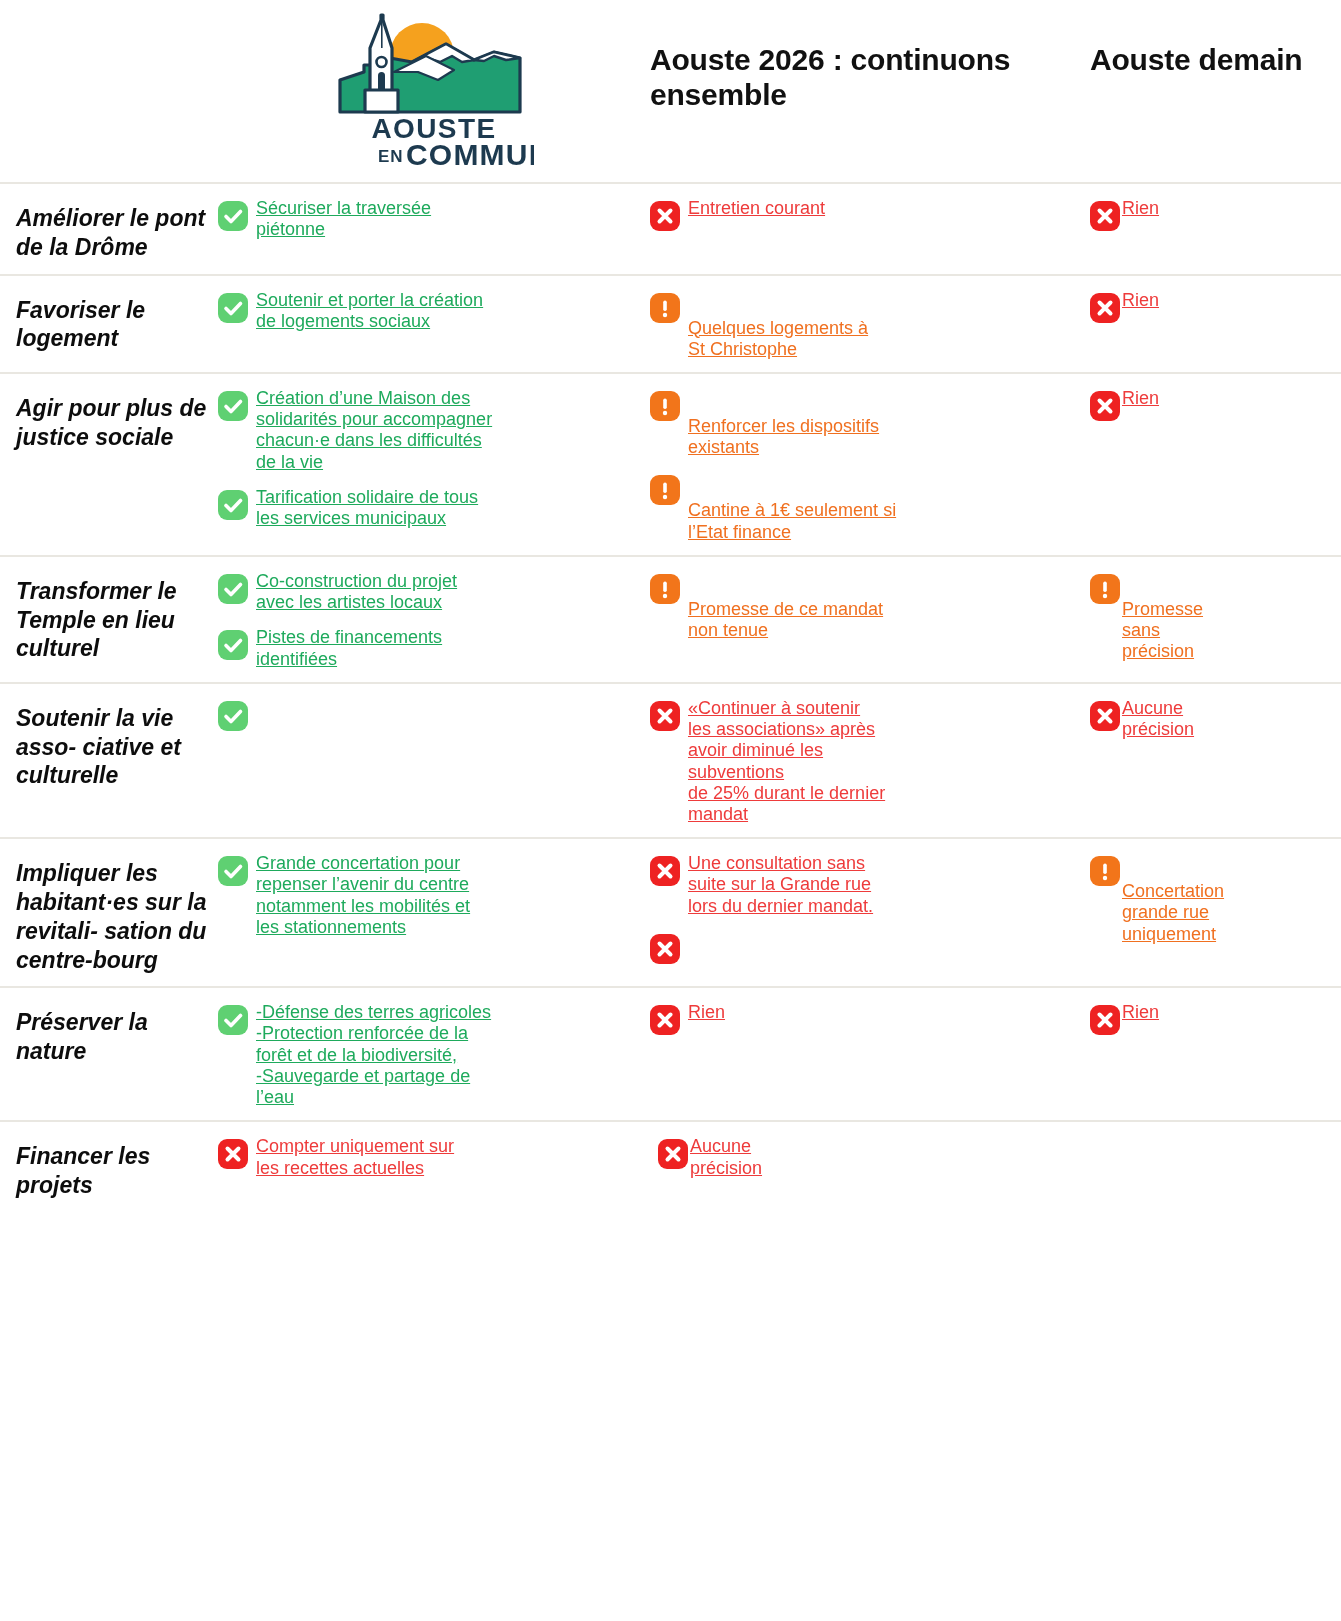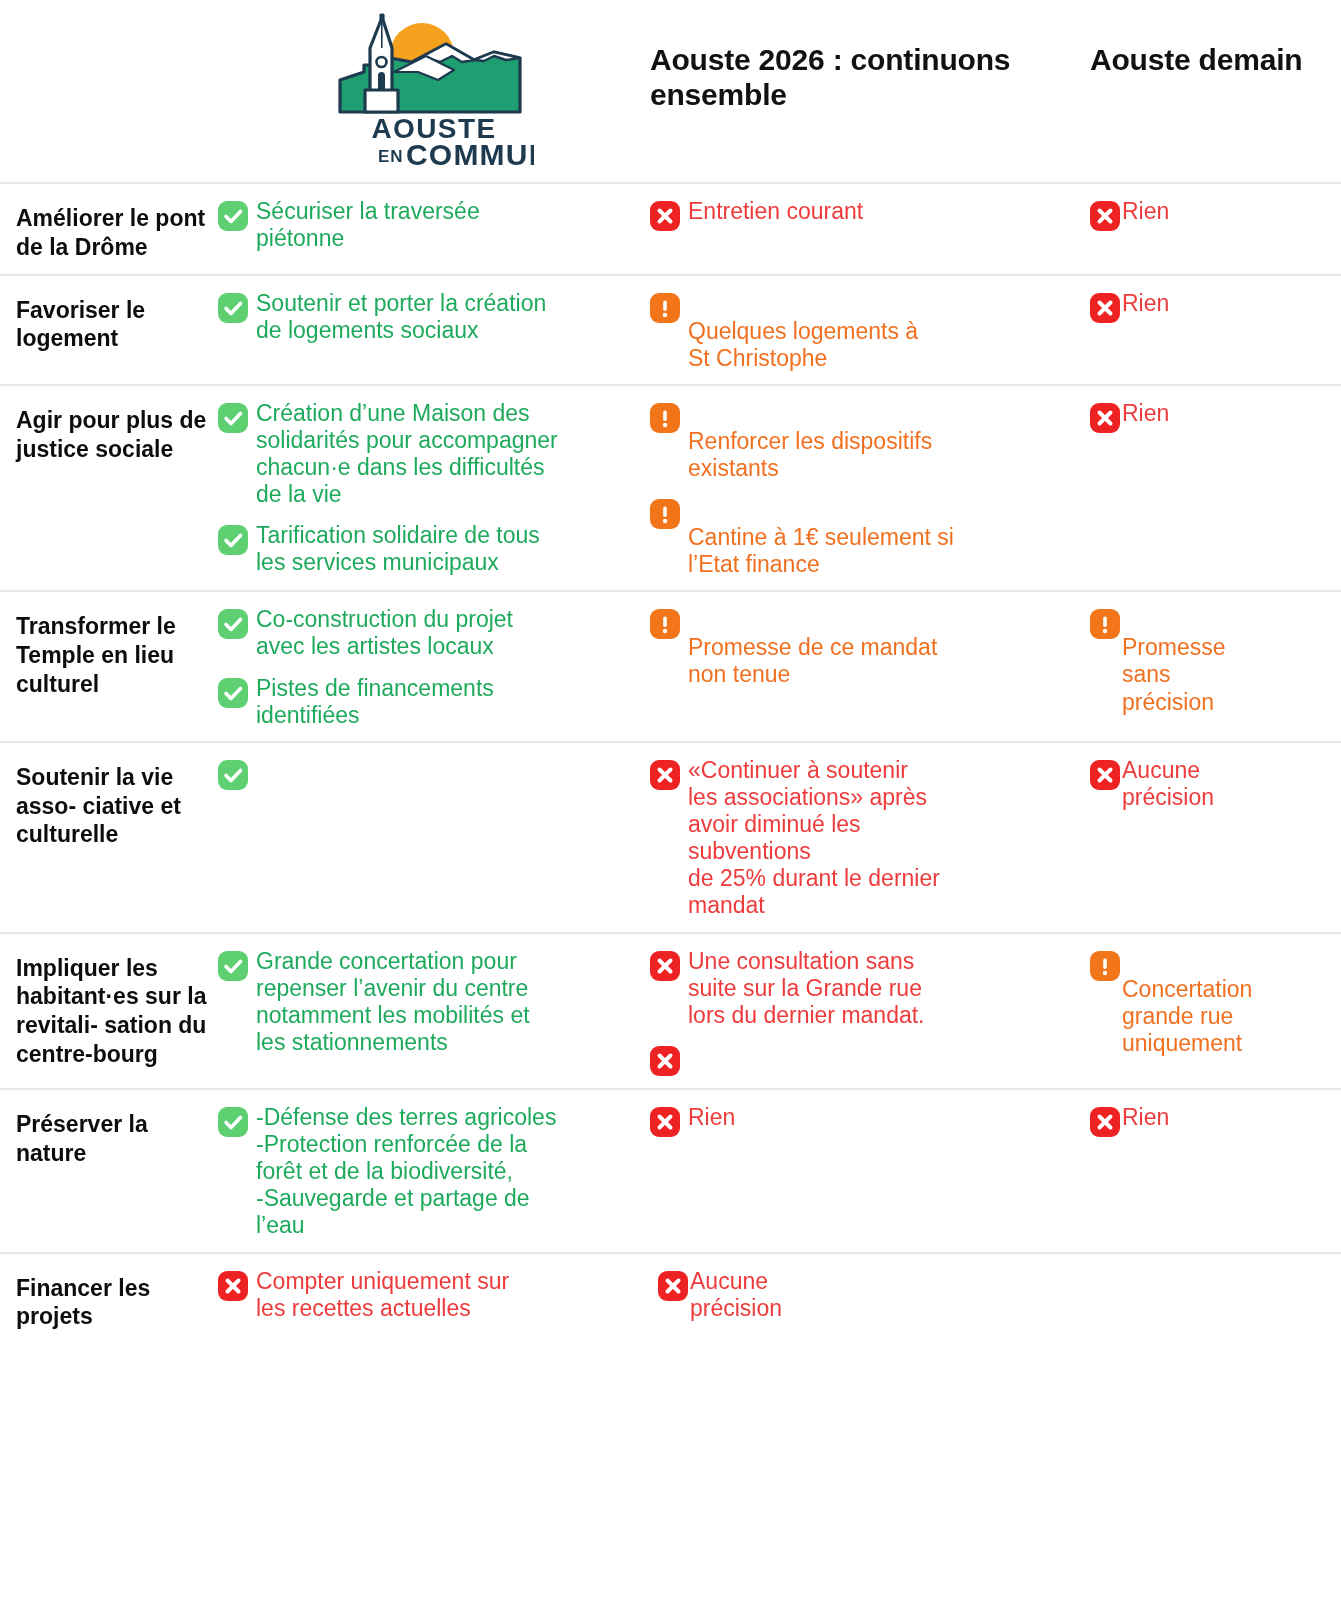--- a/index.html
+++ b/index.html
@@ -17,21 +17,21 @@
     overflow: hidden;
   }
 
   
   .header {
     display: flex;
     align-items: flex-start;
     height: 182px;
     padding: 0;
   }
-  .col-label  { width: 218px; flex: 0 0 218px; }
+  .col-label  { width: 218px; flex: 0 0 218px; font-style: italic; }
   .col-a      { width: 432px; flex: 0 0 432px; }
   .col-b      { width: 440px; flex: 0 0 440px; }
   .col-c      { width: 251px; flex: 0 0 251px; }
 
   .logo-wrap {
     display: flex;
     align-items: flex-start;
     justify-content: center;
     padding-top: 10px;
   }
@@ -80,23 +80,24 @@
     flex: 0 0 auto;
     width: 30px; height: 30px;
     border-radius: 9px;
     margin-right: 8px;
     margin-top: 3px;
     position: relative;
   }
   .icon svg { display: block; width: 30px; height: 30px; }
 
   .item-text {
-    font-size: 23px;
+    font-size: 18px;
     line-height: 1.18;
     white-space: pre-line;
+    text-decoration: underline;
   }
 
   .t-ok   { color: #1eaa5c; }
   .t-warn { color: #f07020; margin-top: 28px; }
   .t-bad  { color: #ee3b3b; }
 
   
   .item.tight .icon { margin-right: 2px; }
 </style>
 </head>

